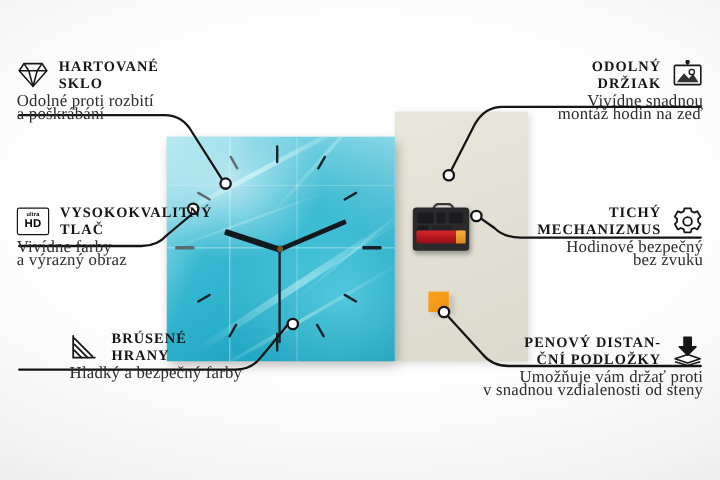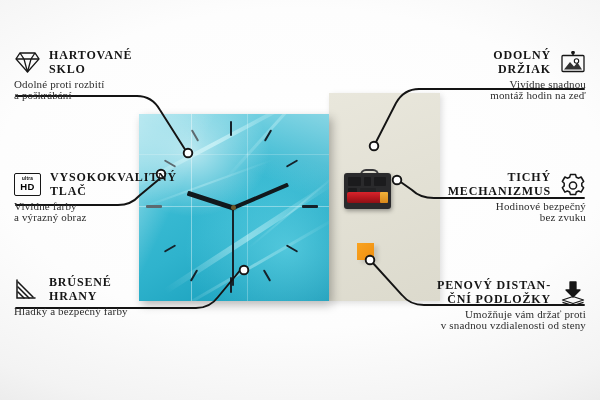--- a/index.html
+++ b/index.html
@@ -58,29 +58,29 @@
   #foam{position:absolute;left:218px;top:142px;width:17px;height:17px;
      background:linear-gradient(135deg,#f9a320,#ef8f10);box-shadow:4px 3px 4px rgba(0,0,0,.12);}
   #foamback{position:absolute;left:226px;top:146px;width:12px;height:14px;background:#cfcdc2;z-index:-1;}
   
   #lines{position:absolute;inset:0;width:600px;height:400px;pointer-events:none;}
   
   .feat{position:absolute;width:190px;}
   .feat.left{left:14px;text-align:left;}
   .feat.right{right:14px;text-align:right;}
   .fhead{display:flex;align-items:center;gap:9px;}
-  .feat.right .fhead{justify-content:flex-end;align-items:flex-end;}
+  .feat.right .fhead{justify-content:flex-end;}
   .ftitle{
     font-family:"Liberation Serif", serif;
     font-size:12px;font-weight:700;letter-spacing:.85px;color:#161616;
     line-height:14px;text-transform:uppercase;
   }
   .fdesc{
     font-family:"Liberation Serif", serif;
-    font-size:11px;color:#2c2c2c;line-height:11px;letter-spacing:.15px;
+    font-size:14px;color:#2c2c2c;line-height:11px;letter-spacing:.15px;
     padding-top:3px;
   }
   .ficon{width:44px;height:26px;flex:0 0 26px;display:flex;align-items:center;justify-content:center;}
   .hdbadge{
     width:25px;height:21px;border:1.6px solid #161616;border-radius:2px;
     display:flex;flex-direction:column;align-items:center;justify-content:center;line-height:1;
     font-family:"Liberation Sans", sans-serif;
   }
   .hdbadge .u{font-size:4.6px;font-weight:700;letter-spacing:.2px;}
   .hdbadge .h{font-size:9.5px;font-weight:700;letter-spacing:.3px;margin-top:.5px;}
@@ -198,21 +198,21 @@
         <span>VYSOKOKVALITNÝ</span><br>
         <span>TLAČ</span>
       </span>
     </div>
     <div class="fdesc">
       <span>Vivídne farby</span><br>
       <span>a výrazný obraz</span>
     </div>
   </div>
 
-  <div class="feat left" style="top:275px;">
+  <div class="feat left" style="top:275px;margin-left:44px;">
     <div class="fhead">
       <span class="ficon">
         <svg width="25" height="23" viewBox="0 0 25 23" fill="none" stroke="#161616" stroke-width="1.5" stroke-linecap="round">
           <path d="M2 2 L2 20 L20 20"></path>
           <path d="M3 4 L18 19 M3 9 L14 20 M3 14 L9 20"></path>
         </svg>
       </span>
       <span class="ftitle">
         <span>BRÚSENÉ</span><br>
         <span>HRANY</span>

